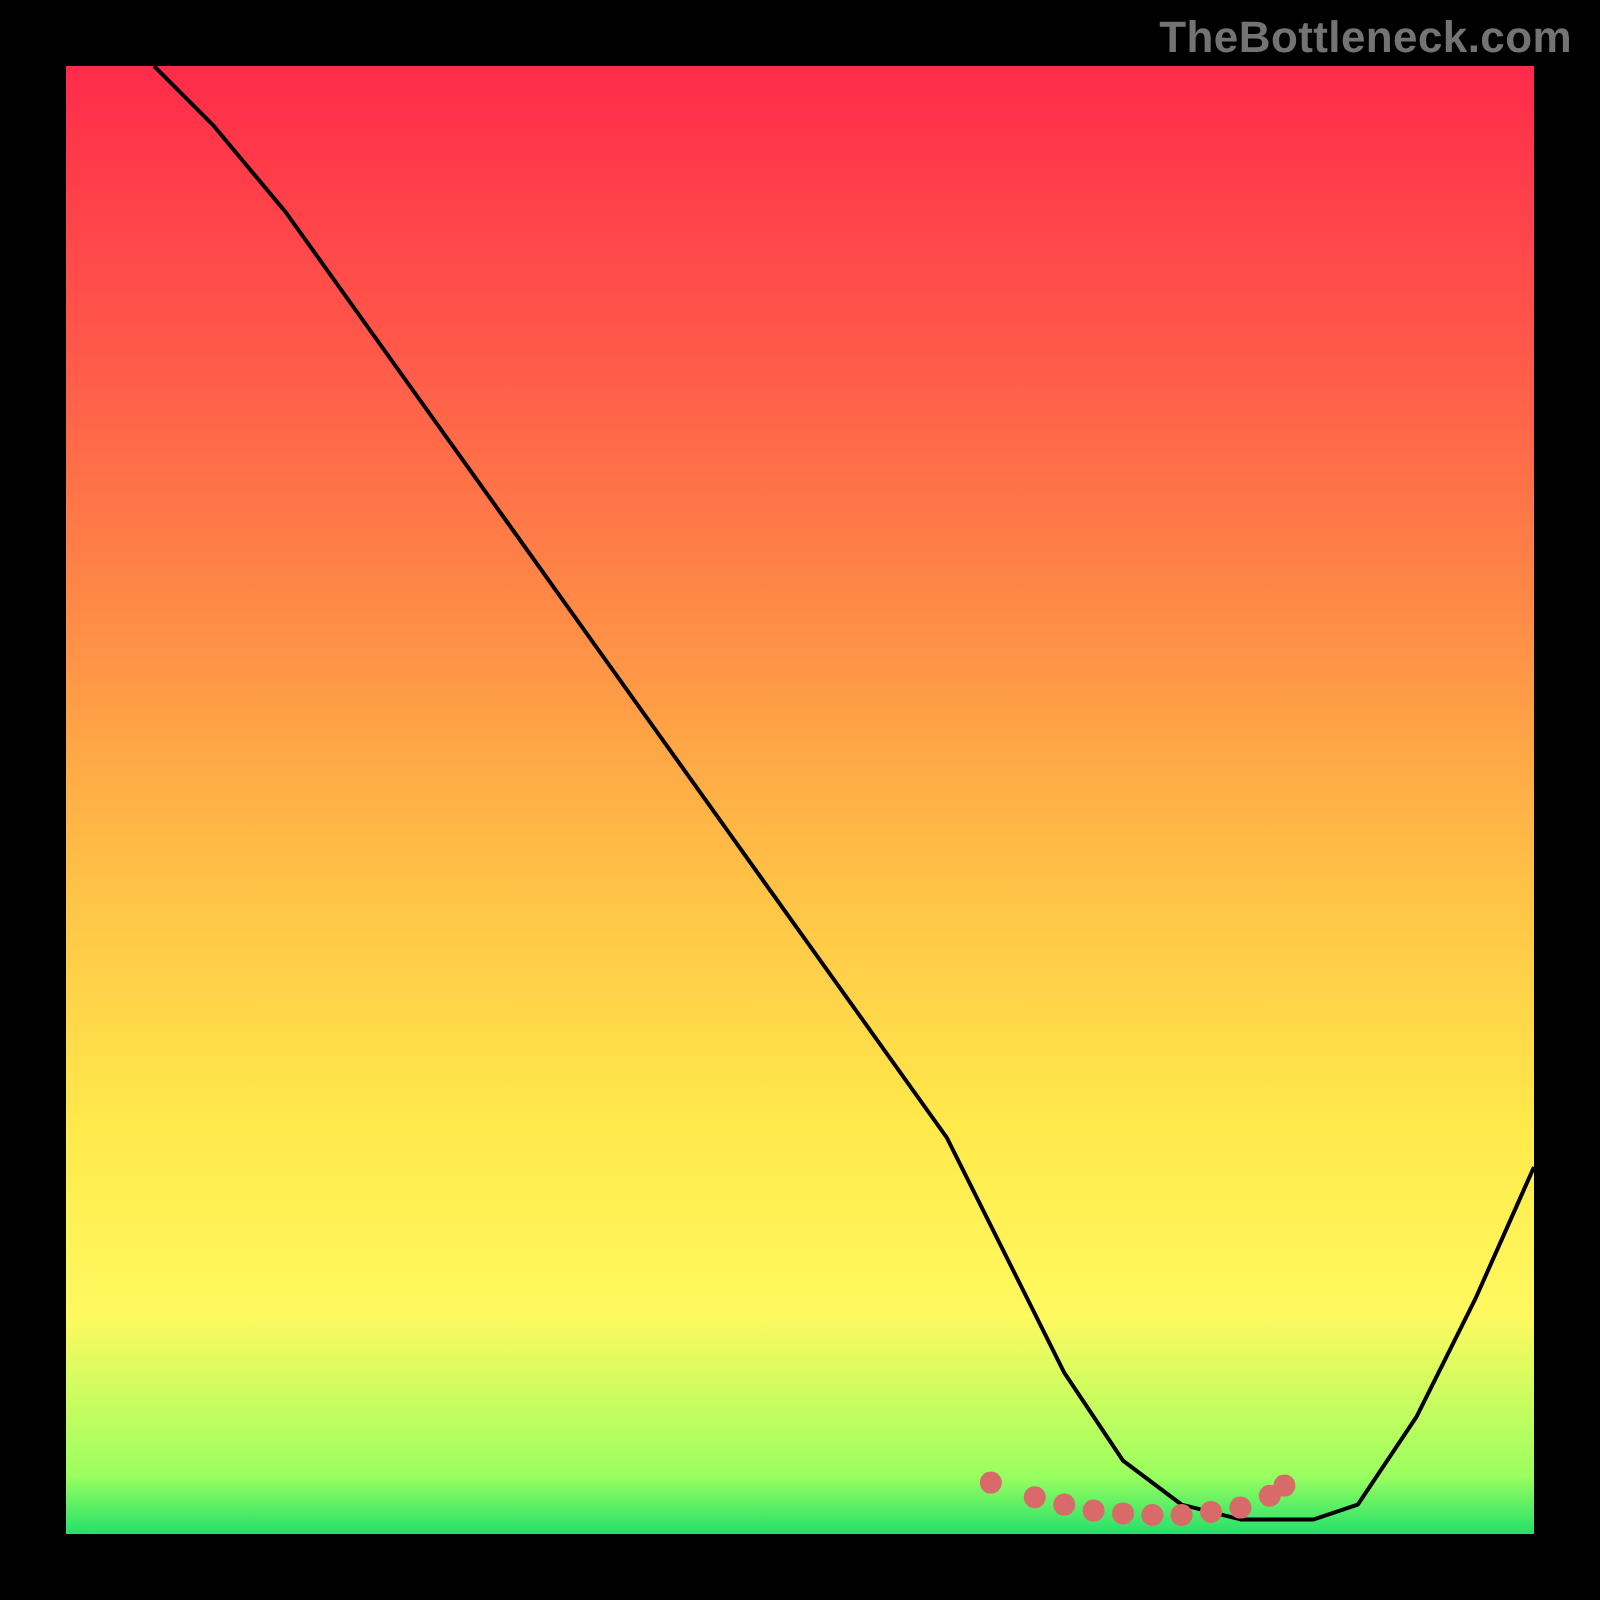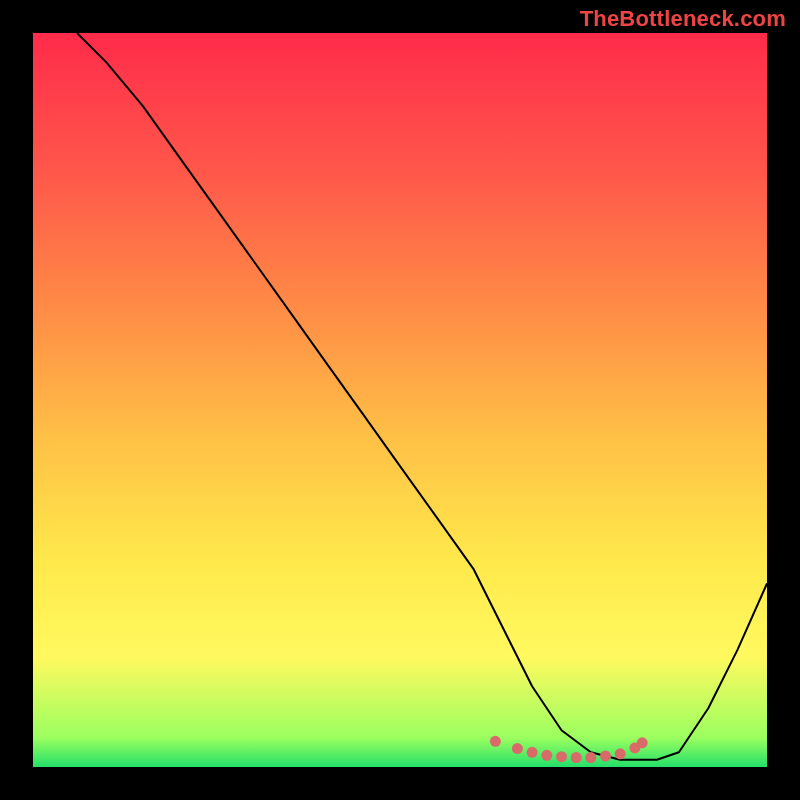--- a/index.html
+++ b/index.html
@@ -16,21 +16,21 @@
     left: 0;
     top: 0;
     width: 800px;
     height: 800px;
     background: #000;
   }
   .watermark {
     position: absolute;
     top: 6px;
     right: 14px;
-    color: #ef4444;
+    color: #737373;
     font-size: 22px;
     font-weight: bold;
     letter-spacing: 0.2px;
   }
   .plot {
     position: absolute;
     left: 33px;
     top: 33px;
     width: 734px;
     height: 734px;

